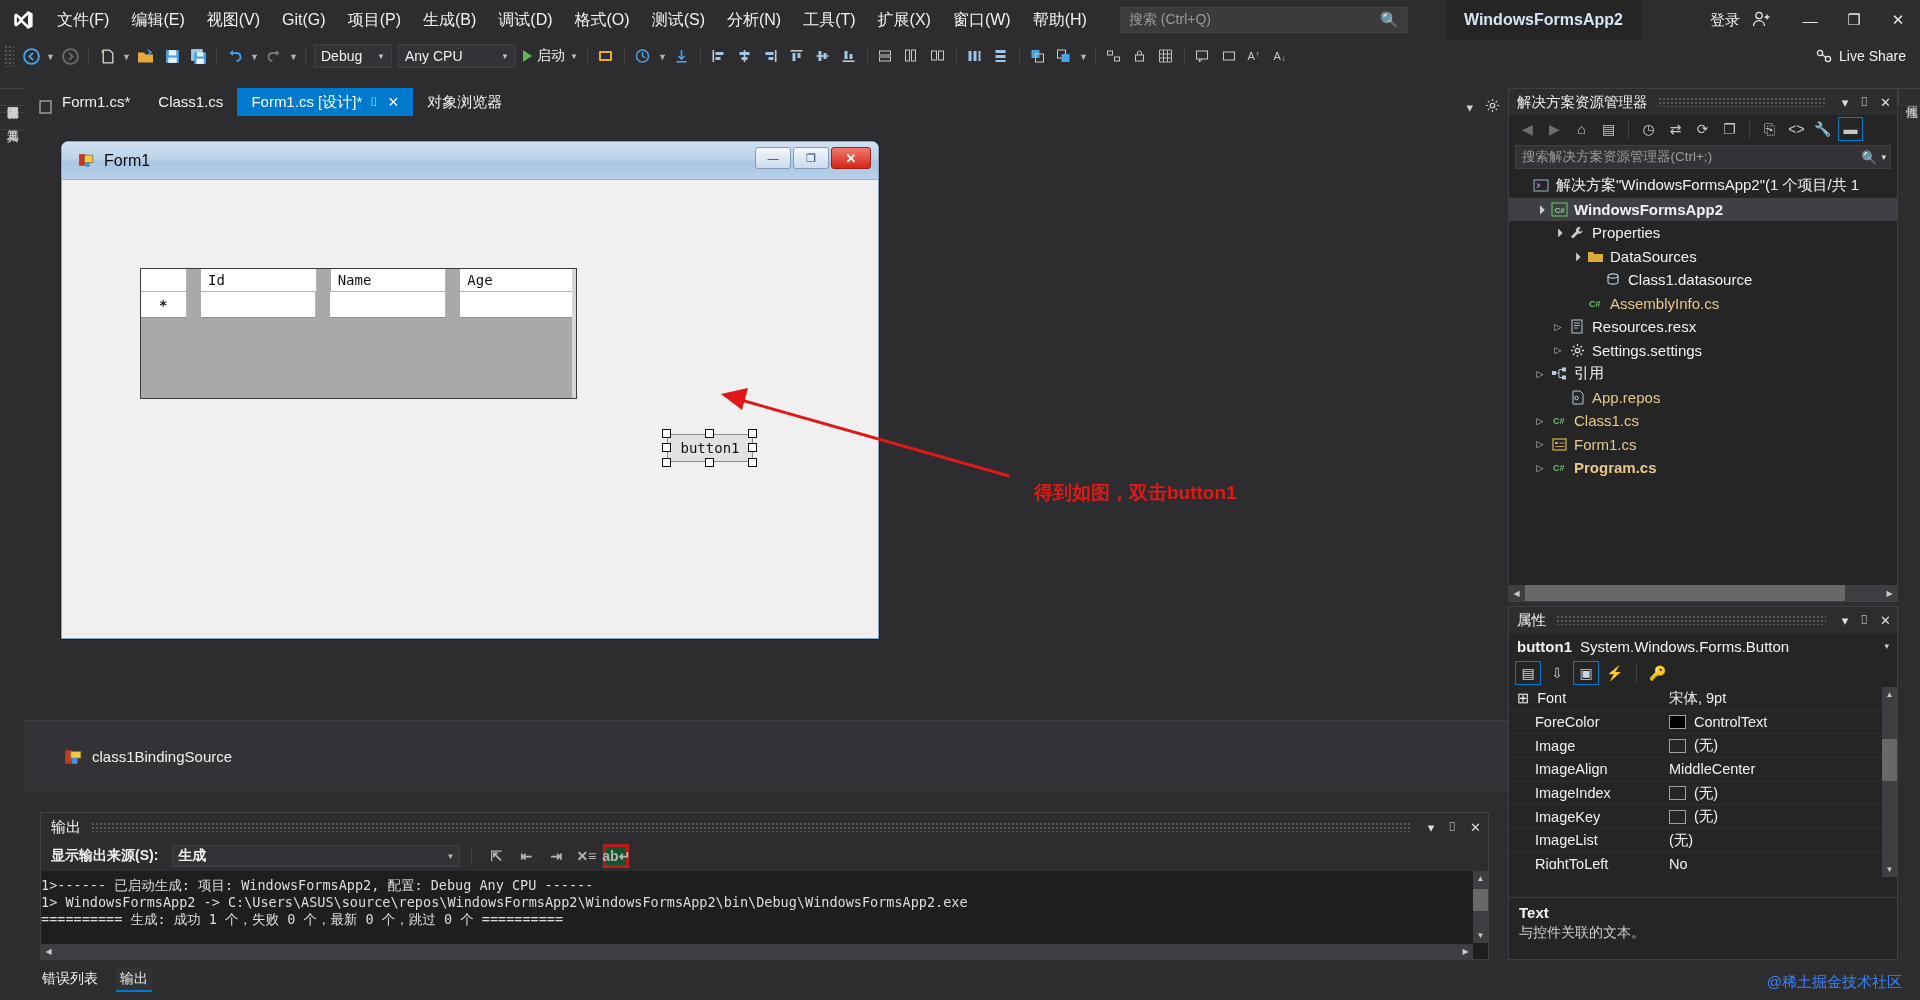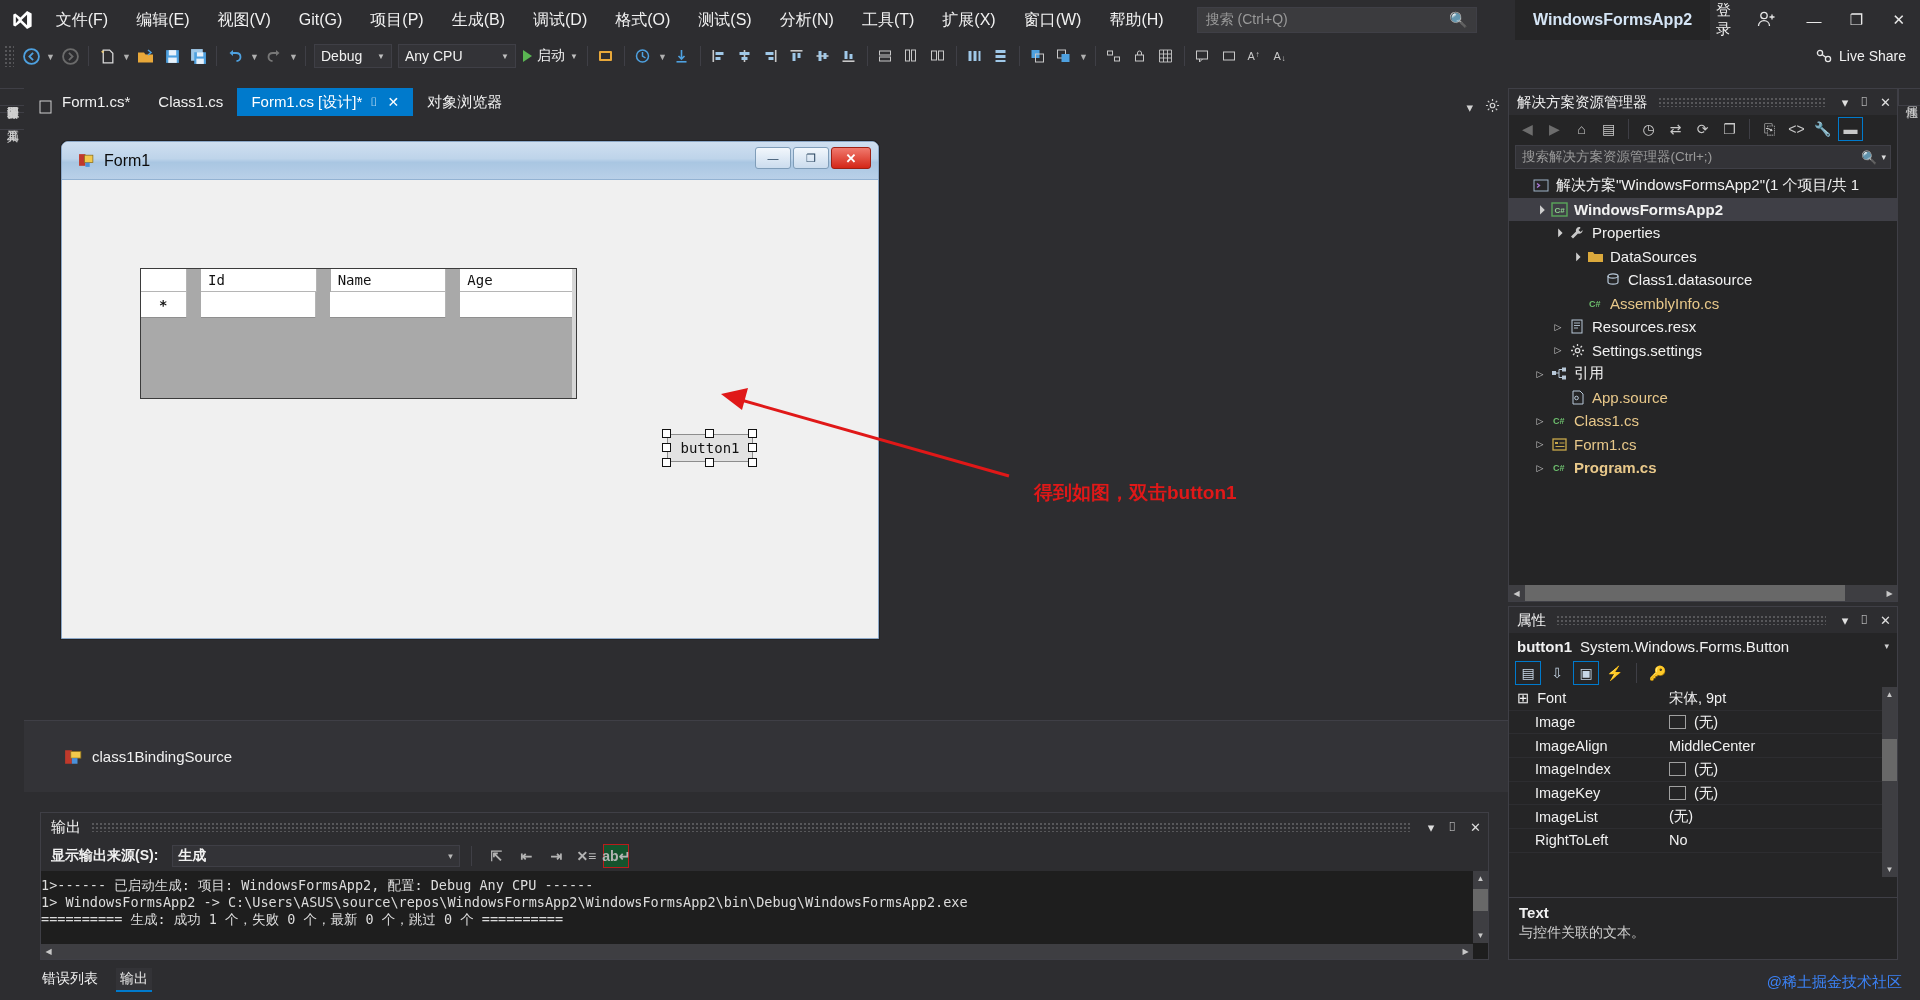--- a/index.html
+++ b/index.html
@@ -195,21 +195,21 @@
   .out-toolbar {
     height:30px; display:flex; align-items:center; padding-left:10px; gap:6px; background:#2d2d30;font-weight:bold;
   }
   .out-lbl { font-size:14px; color:#f1f1f1; margin-right:8px; }
   .out-combo {
     width:288px; height:22px; background:#333337; border:1px solid #3f3f46; color:#f1f1f1;
     display:flex; align-items:center; justify-content:space-between; padding:0 5px; font-size:14px;
   }
   .obtn { width:26px; height:24px; display:flex; align-items:center; justify-content:center;
           color:#b4b4b4; font-size:14px; }
-  .obtn.on { border:1px solid #b91c1c; background:#14532d; }
+  .obtn.on { border:3px solid #b91c1c; background:#14532d; }
   .out-body {
     position:absolute; left:0; top:58px; right:0; bottom:0; background:#1e1e1e;
     font-family:"DejaVu Sans Mono", monospace; font-size:13.5px; color:#dcdcdc;
     padding:6px 0; overflow:hidden; white-space:nowrap; line-height:17px;
   }
   .out-vscroll { position:absolute; right:0; top:58px; width:15px; bottom:16px; background:#3e3e42; }
   .out-vthumb { position:absolute; right:0; top:0; width:15px; height:22px; background:#686868; }
   .out-hscroll { position:absolute; left:0; right:15px; bottom:0; height:15px; background:#3e3e42; }
   .sbtn { position:absolute; width:15px; height:15px; background:#3e3e42; color:#c8c8c8;
           font-size:8px; display:flex; align-items:center; justify-content:center; }
@@ -295,21 +295,21 @@
 <body>
 
 <div class="app">
 
   <div class="menubar">
     <div class="vs-logo">
       <svg viewBox="0 0 24 24">
           <path d="M17.5 2.2 22.5 4.8v14.4l-5 2.6-7.2-7.1-5.6 4.3-2.2-1.1V6.1l2.2-1.1 5.6 4.3L17.5 2.2zM5.3 8.4v7.2l3.2-3.6-3.2-3.6zm12.2-2-6 5.6 6 5.6V6.4z" fill="#ffffff"></path>
         </svg>
     </div>
-    <div id="menu-items" style="display:flex;align-items:flex-start;gap:6px;">
+    <div id="menu-items" style="display:flex;align-items:flex-start;">
         <div class="menu-item">文件(F)</div>
         <div class="menu-item">编辑(E)</div>
         <div class="menu-item">视图(V)</div>
         <div class="menu-item">Git(G)</div>
         <div class="menu-item">项目(P)</div>
         <div class="menu-item">生成(B)</div>
         <div class="menu-item">调试(D)</div>
         <div class="menu-item">格式(O)</div>
         <div class="menu-item">测试(S)</div>
         <div class="menu-item">分析(N)</div>
@@ -850,21 +850,21 @@
           <span>引用</span>
         </div>
         <div class="tnode" style="padding-left: 40px;">
           <span class="tw"></span>
           <span class="tico">
             <svg width="17" height="15" viewBox="0 0 17 15">
               <path d="M4 1h7l3 3v10H4z" fill="none" stroke="#b8c8d8"></path>
               <circle cx="7.5" cy="8" r="1.8" fill="none" stroke="#b8c8d8"></circle>
             </svg>
           </span>
-          <span style="color: rgb(232, 200, 138);">App.source</span>
+          <span style="color: rgb(232, 200, 138);">App.repos</span>
         </div>
         <div class="tnode" style="padding-left: 22px;">
           <span class="tw">▷</span>
           <span class="tico">
             <svg width="17" height="15" viewBox="0 0 17 15">
               <text x="2" y="11" font-size="9" fill="#6dbf6d" font-family="Liberation Sans" font-weight="bold">C#</text>
             </svg>
           </span>
           <span style="color: rgb(232, 200, 138);">Class1.cs</span>
         </div>
@@ -918,20 +918,27 @@
         <div class="ptb" style="color: rgb(208, 160, 96);">🔑</div>
       </div>
     <div id="prop-rows" style="position:relative;overflow:hidden;height:182px;">
         <div class="prow">
           <div class="pname exp"><span style="margin-right: 8px;">⊞</span><span>Font</span></div>
           <div class="pval">
             <span>宋体, 9pt</span>
           </div>
         </div>
         <div class="prow">
+          <div class="pname"><span>ForeColor</span></div>
+          <div class="pval">
+            <span class="swatch" style="background: rgb(0, 0, 0);"></span>
+            <span>ControlText</span>
+          </div>
+        </div>
+        <div class="prow">
           <div class="pname"><span>Image</span></div>
           <div class="pval">
             <span class="swatch" style="background: rgb(37, 37, 38);"></span>
             <span>(无)</span>
           </div>
         </div>
         <div class="prow">
           <div class="pname"><span>ImageAlign</span></div>
           <div class="pval">
             <span>MiddleCenter</span>

